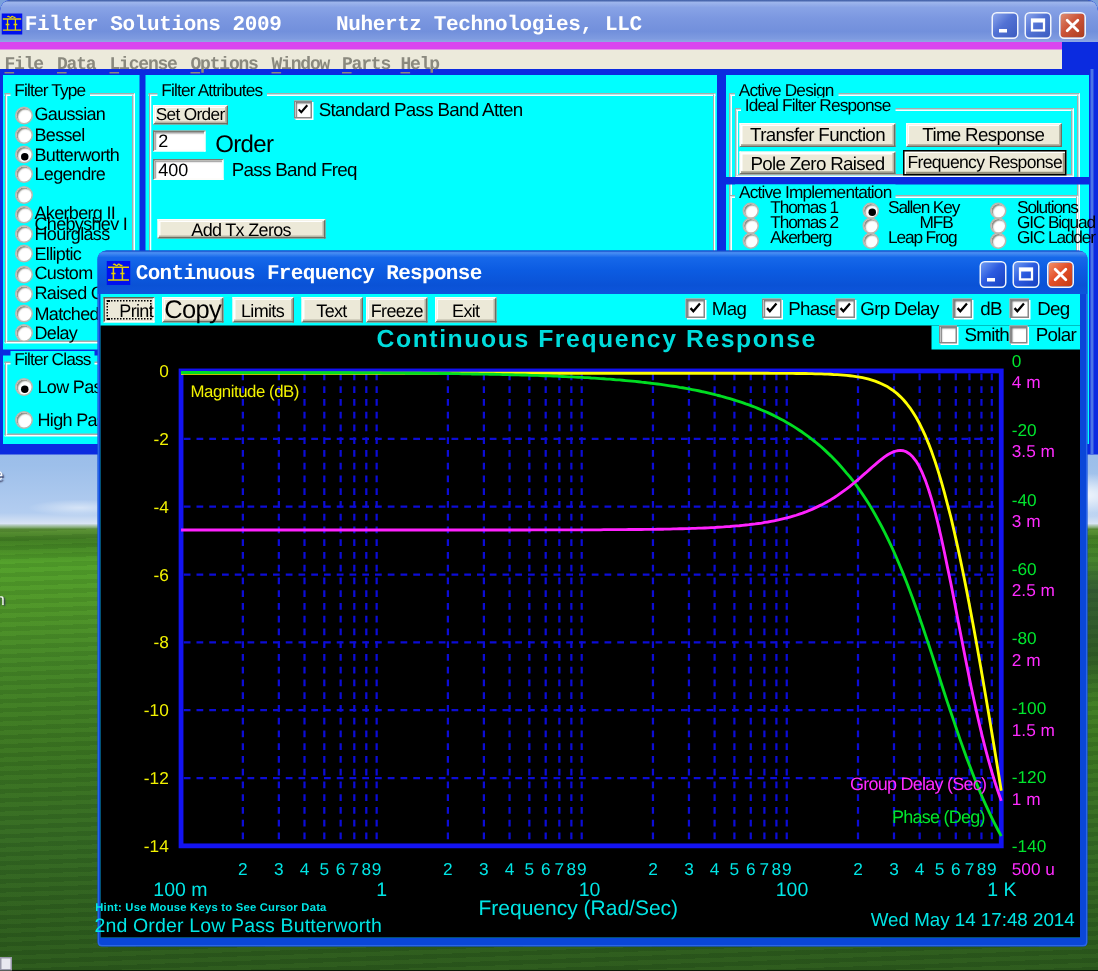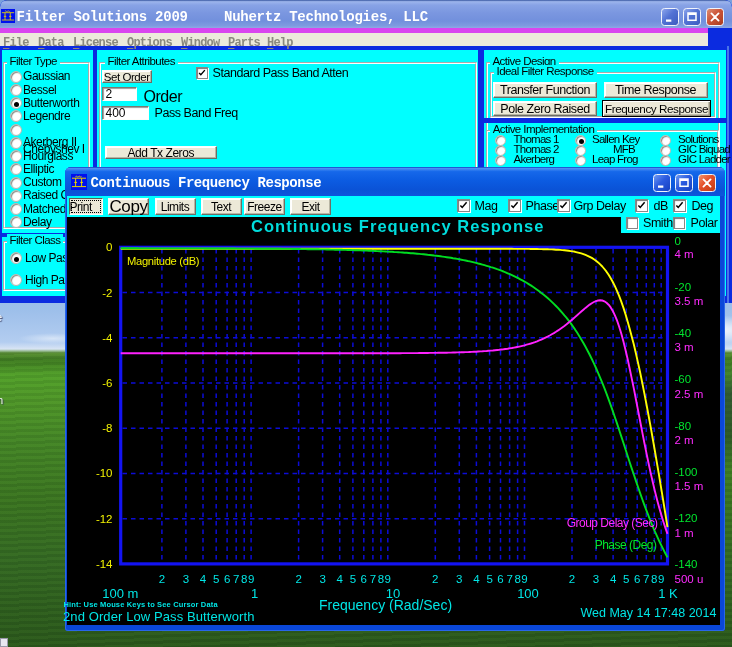--- a/index.html
+++ b/index.html
@@ -33,21 +33,21 @@
 .radio { position:absolute; border-radius:50%; background:#fff;
   border:1px solid #b8b8b0; box-shadow:inset 1px 1px 1px #8a8a82, inset -1px -1px 1px #fff; }
 .rdot { position:absolute; width:5px; height:5px; border-radius:50%; background:#000; }
 .lbl { position:absolute; color:#000; white-space:nowrap; letter-spacing:-0.45px; }
 .chk { position:absolute; background:#fff; border:1px solid #888;
   box-shadow:inset 1px 1px 1px #777, 1px 1px 0 #fff; }
 .b3d { position:absolute; background:#ece9d8; color:#000; text-align:center; white-space:nowrap; letter-spacing:-0.45px;
   border:1px solid; border-color:#fdfdfa #6e6e64 #6e6e64 #fdfdfa; box-shadow:inset -1px -1px 0 #b8b5a4, inset 1px 1px 0 #fff; }
 .bdef { position:absolute; background:#ece9d8; color:#000; text-align:center; white-space:nowrap; letter-spacing:-0.45px;
   border:1.5px solid #000; box-shadow:inset 1px 1px 0 #fff, inset -1.5px -1.5px 0 #96927e; }
-.bpress { position:absolute; background:#ece9d8; color:#000; text-align:left; white-space:nowrap; letter-spacing:-0.45px;
+.bpress { position:absolute; background:#ece9d8; color:#000; text-align:right; white-space:nowrap; letter-spacing:-0.45px;
   border:1px solid; border-color:#5e5e54 #fdfdfa #fdfdfa #5e5e54; outline:1.2px dotted #000; outline-offset:-3.5px; }
 .tbox { position:absolute; background:#fff; border:1px solid; border-color:#7a7a72 #fdfdfa #fdfdfa #7a7a72;
   box-shadow:inset 1px 1px 1px #999; color:#000; padding-left:3px; }
 .bluebar { position:absolute; background:#0b2be0; }
 
 
 #child { position:absolute; left:64.5px; top:167px; width:660.5px; height:463.5px;
   border-radius:6px 6px 3px 3px; background:#0a47d8; overflow:hidden;
   box-shadow:inset 0 0 0 1px #2a66e8; }
 #ctitle { position:absolute; left:0; top:0; width:660.5px; height:29px;

